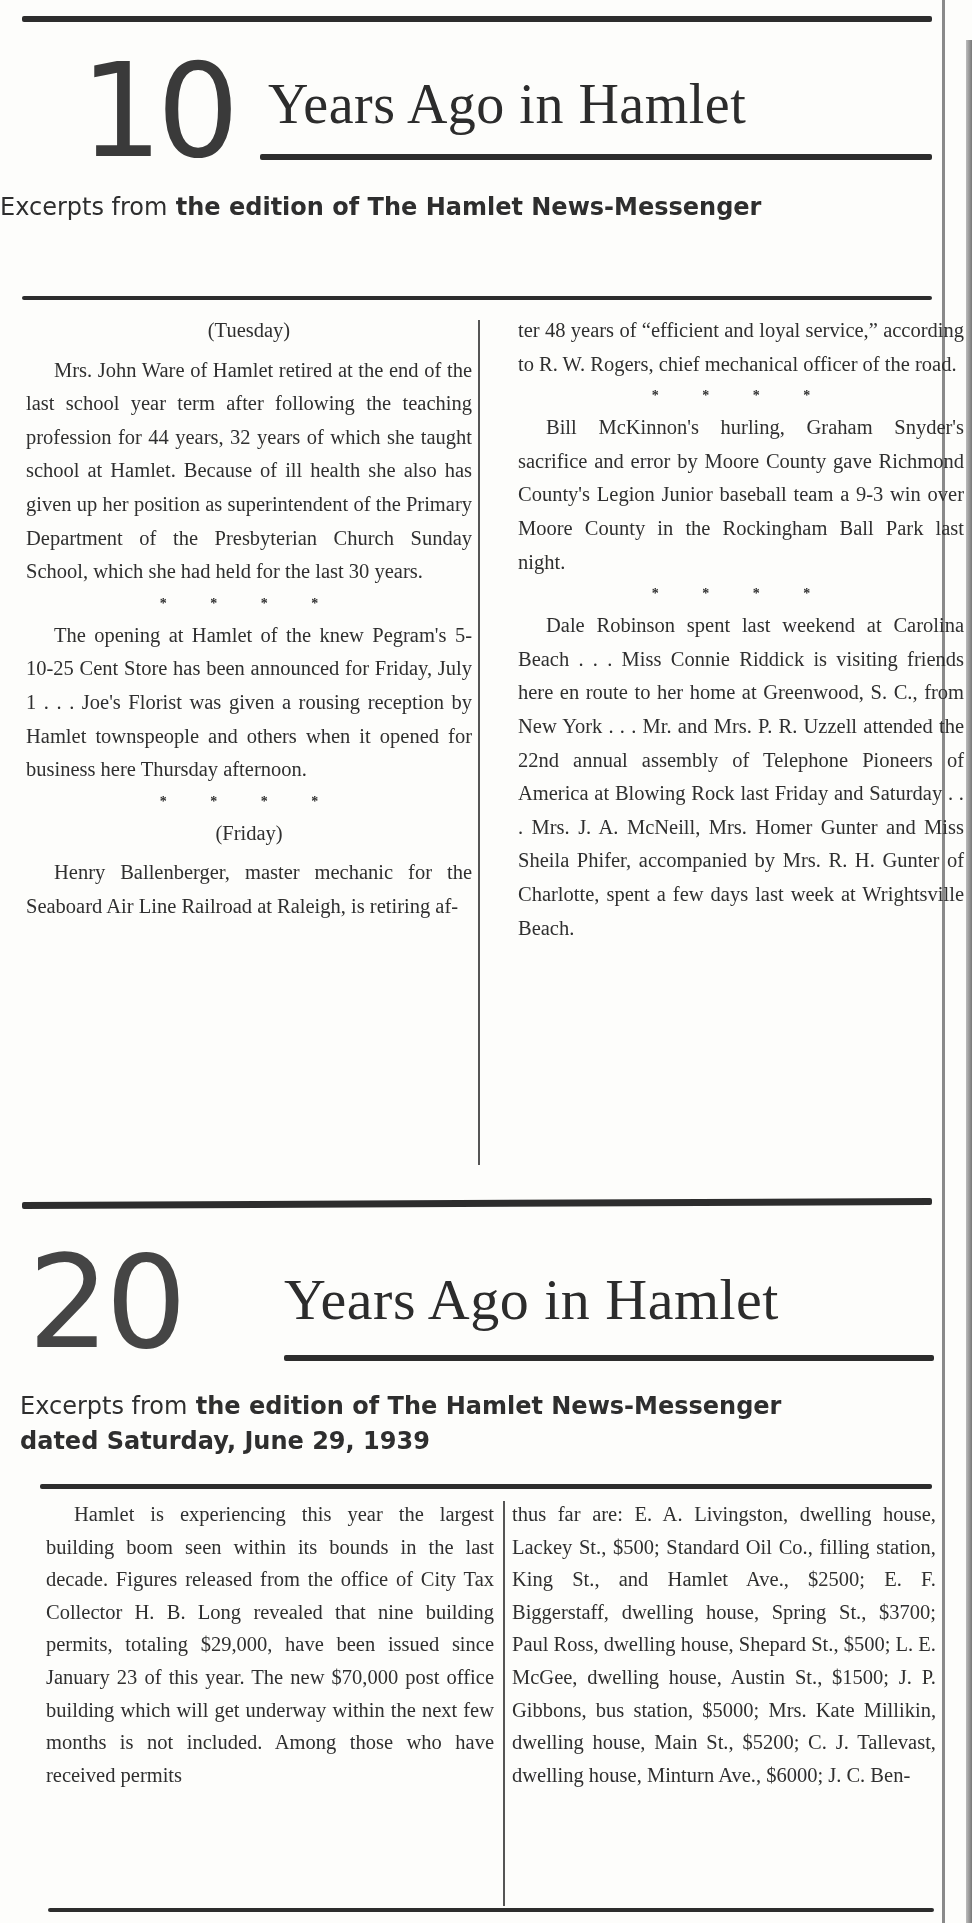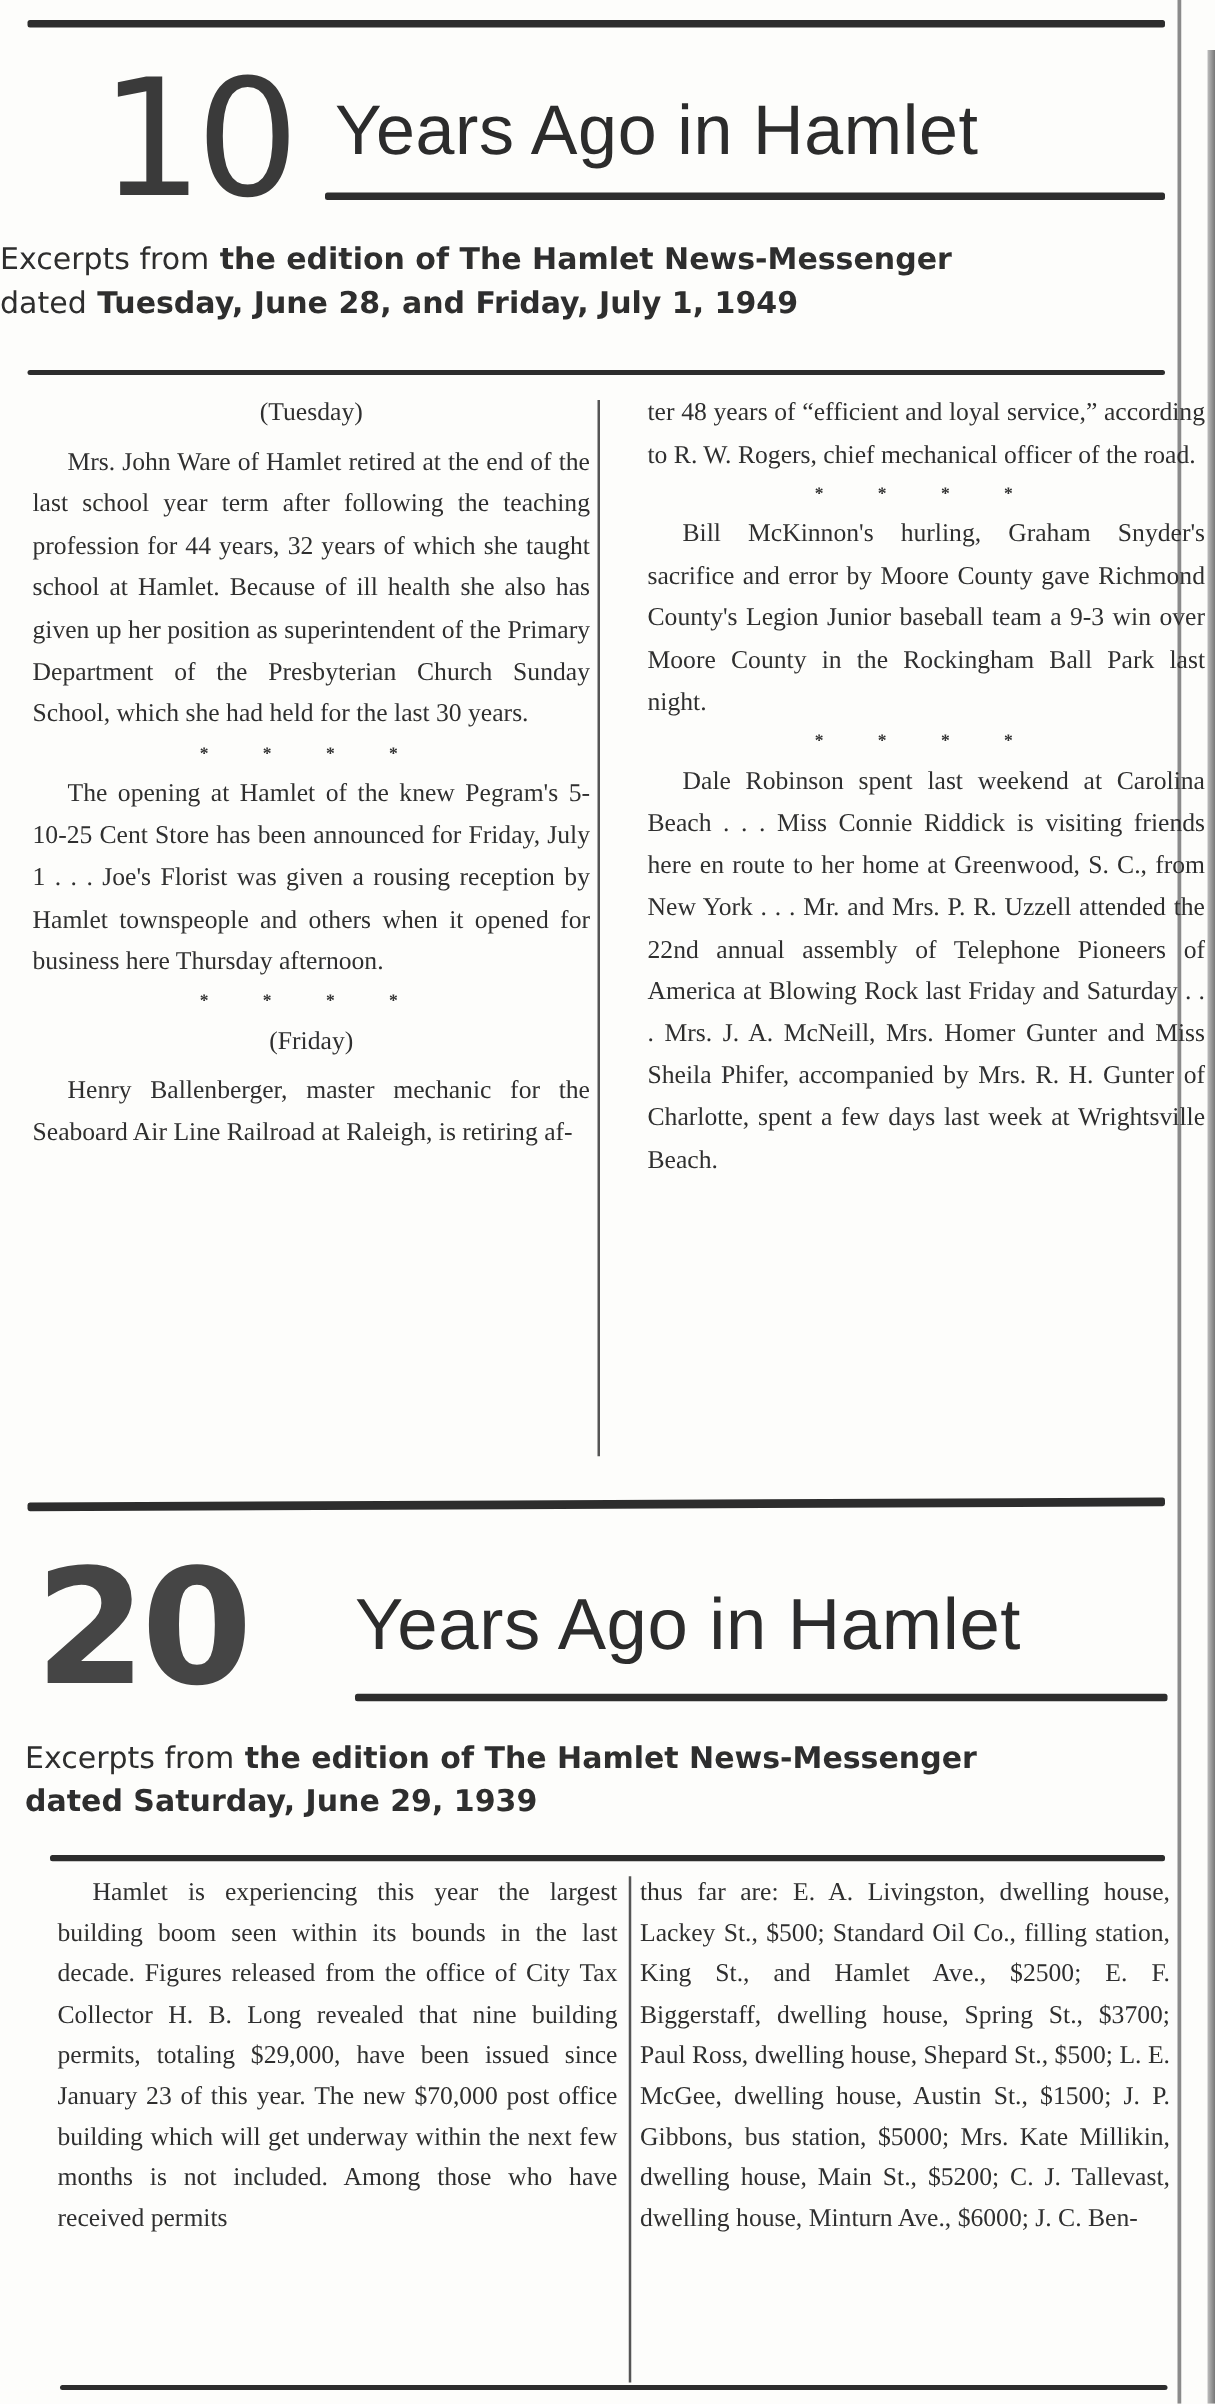--- a/index.html
+++ b/index.html
@@ -40,28 +40,28 @@
 
     .big-num {
       position: absolute;
       font-family: "DejaVu Sans", "Liberation Sans", sans-serif;
       font-weight: normal;
       color: #3a3a3a;
       letter-spacing: -6px;
       line-height: 1;
     }
     .big-num.bold {
-      font-weight: bold;
+      font-weight: normal;
       color: #454545;
       letter-spacing: -4px;
       text-align: right;
     }
     .headline {
       position: absolute;
-      font-family: Liberation Sans, sans-serif;
+      font-family: Liberation Serif, serif;
       font-weight: normal;
       color: #2c2c2c;
       line-height: 1;
       white-space: nowrap;
     }
     .subhead {
       position: absolute;
       left: 0;
       width: 960px;
       text-align: left;
@@ -116,21 +116,20 @@
   <div class="rule" style="left:22px; top:16px; width:910px; height:6px;"></div>
 
   <div class="big-num" style="left:80px; top:46px; font-size:130px;">10</div>
 
   <div class="headline" style="left:268px; top:76px; font-size:56px; letter-spacing:0.5px;">Years Ago in Hamlet</div>
 
   <div class="rule" style="left:260px; top:154px; width:672px; height:6px;"></div>
 
   <div class="subhead" style="top:190px;">
     <div><span class="light">Excerpts from</span><span> the edition of The Hamlet News-Messenger</span></div>
-    <div><span class="light">dated</span><span> Tuesday, June 28, and Friday, July 1, 1949</span></div>
   </div>
 
   <div class="rule" style="left:22px; top:296px; width:910px; height:4px;"></div>
 
   <div class="col" style="left:26px; top:314px; width:446px;">
     <p class="dayhead">(Tuesday)</p>
     <p>Mrs. John Ware of Hamlet retired at the end of the last school year term after following the teaching profession for 44 years, 32 years of which she taught school at Hamlet. Because of ill health she also has given up her position as superintendent of the Primary Department of the Presbyterian Church Sunday School, which she had held for the last 30 years.</p>
     <p class="stars">* * * *</p>
     <p>The opening at Hamlet of the knew Pegram's 5-10-25 Cent Store has been announced for Friday, July 1 . . . Joe's Florist was given a rousing reception by Hamlet townspeople and others when it opened for business here Thursday afternoon.</p>
     <p class="stars">* * * *</p>

